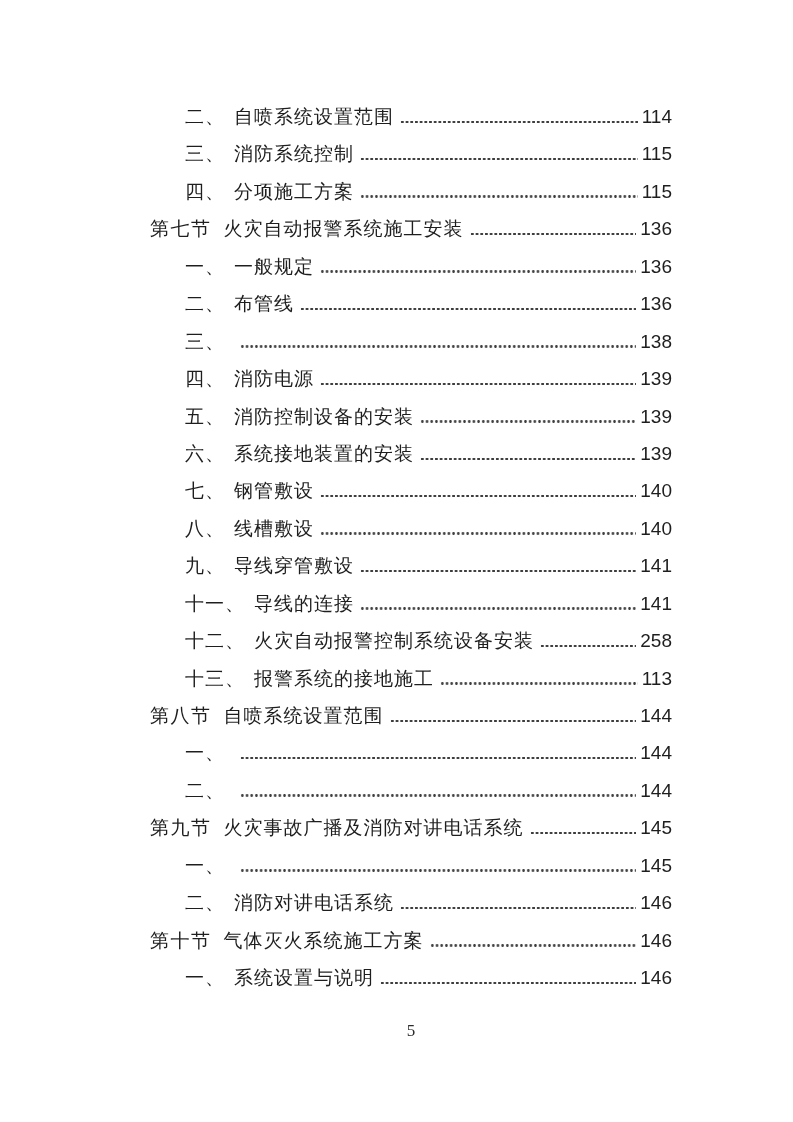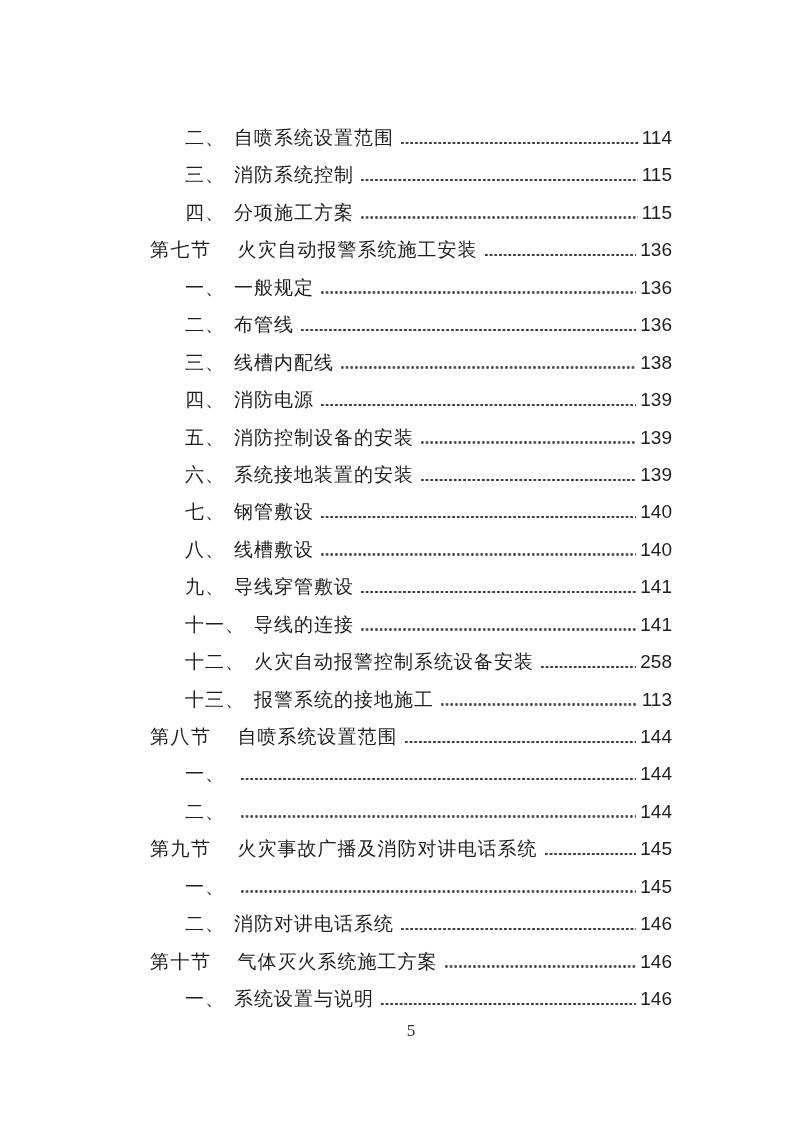--- a/index.html
+++ b/index.html
@@ -22,37 +22,36 @@
   .toc-row {
     display: flex;
     align-items: baseline;
     height: 37.45px;
     line-height: 37.45px;
     font-size: 19px;
     white-space: nowrap;
   }
   .toc-row.sub { padding-left: 35px; }
   .toc-num { margin-right: 9px; letter-spacing: 1px; }
-  .toc-row.section .toc-num { margin-right: 26px; letter-spacing: 1.5px; }
+  .toc-row.section .toc-num { margin-right: 12px; letter-spacing: 1.5px; }
   .toc-title { letter-spacing: 1px; }
   .leader {
     flex: 1 1 auto;
     min-width: 12px;
     height: 2.4px;
     margin: 0 4px 0 6px;
     background-image: radial-gradient(circle, #3b3b3b 1.1px, rgba(0,0,0,0) 1.35px);
     background-size: 4.7px 2.4px;
     background-position: 0 50%;
     background-repeat: repeat-x;
   }
   .toc-page {
     font-family: "Liberation Sans", sans-serif;
     font-size: 19px;
     text-align: right;
-    margin-top: 21px;
   }
   .footer-page {
     position: absolute;
     left: 150px;
     right: 121px;
     top: 1016px;
     height: 30px;
     line-height: 30px;
     text-align: center;
     font-size: 17px;
@@ -96,21 +95,20 @@
       <span class="toc-page">136</span>
     </div>
       <div class="toc-row sub">
       <span class="toc-num">二、</span>
       <span class="toc-title">布管线</span>
       <span class="leader"></span>
       <span class="toc-page">136</span>
     </div>
       <div class="toc-row sub">
       <span class="toc-num">三、</span>
-      <span class="toc-title">线槽内配线</span>
       <span class="leader"></span>
       <span class="toc-page">138</span>
     </div>
       <div class="toc-row sub">
       <span class="toc-num">四、</span>
       <span class="toc-title">消防电源</span>
       <span class="leader"></span>
       <span class="toc-page">139</span>
     </div>
       <div class="toc-row sub">

